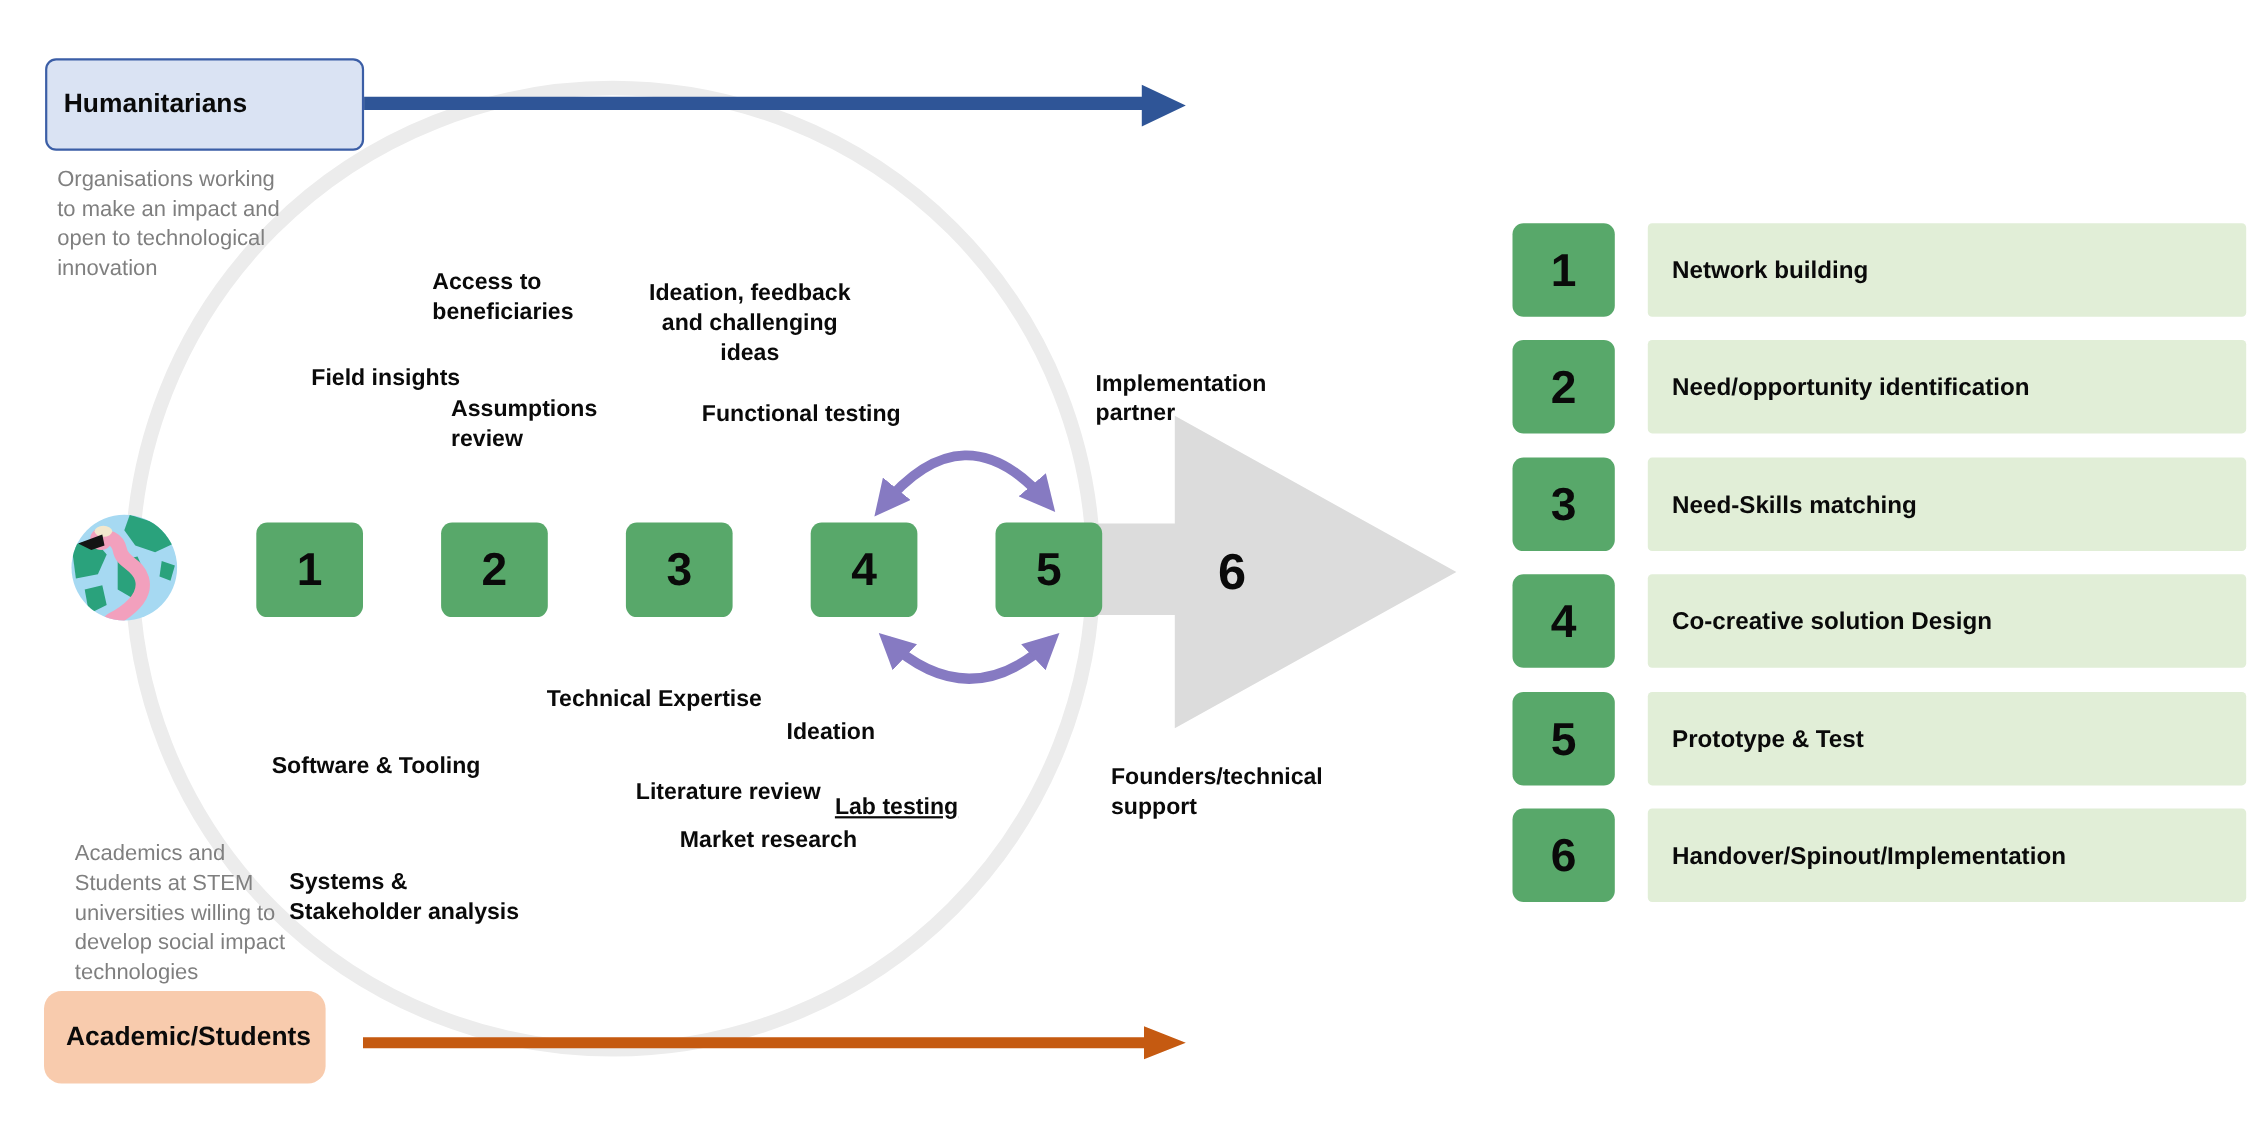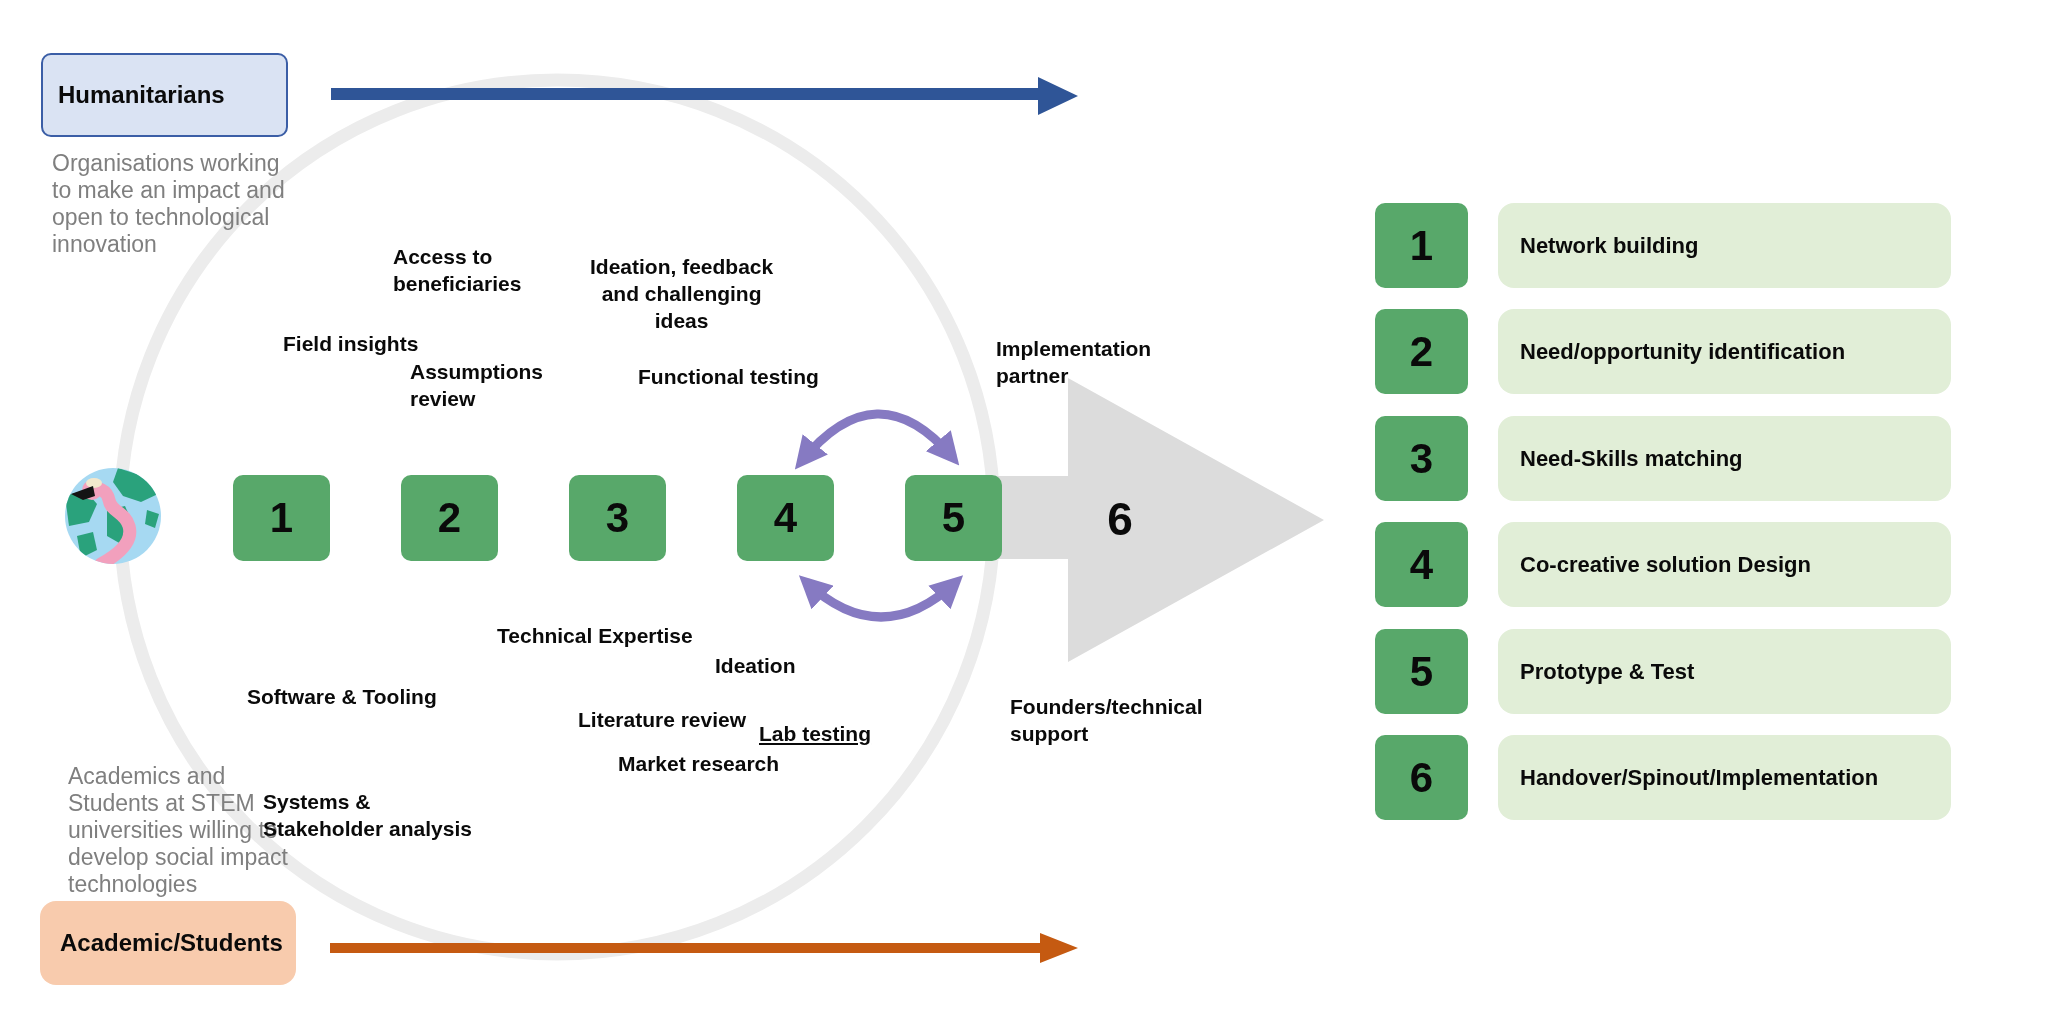--- a/index.html
+++ b/index.html
@@ -8,31 +8,31 @@
     font-family:"Liberation Sans",sans-serif;color:var(--ink);
   }
   .abs{position:absolute;}
   svg.overlay{position:absolute;left:0;top:0;}
   
   .track-box{
     position:absolute;display:flex;align-items:center;
     font-weight:700;font-size:24px;color:#0a0a0a;
   }
   .box-humanitarians{
-    left:41px;top:53px;width:247px;height:84px;
+    left:41px;top:53px;width:290px;height:84px;
     background:var(--lightblue);border:2px solid var(--blueborder);
     border-radius:10px;padding-left:15px;box-sizing:border-box;
   }
   .box-academics{
     left:40px;top:901px;width:256px;height:84px;
     background:var(--peach);border-radius:16px;
     padding-left:20px;box-sizing:border-box;
   }
   .track-desc{
-    position:absolute;width:250px;font-size:23px;line-height:27px;
+    position:absolute;width:250px;font-size:20px;line-height:27px;
     color:var(--graytext);white-space:pre-line;
   }
   .desc-top{left:52px;top:150px;}
   .desc-bottom{left:68px;top:763px;}
   
   .step-box{
     position:absolute;width:97px;height:86px;top:475px;
     background:var(--green);border-radius:10px;
     display:flex;align-items:center;justify-content:center;
     font-weight:700;font-size:42px;color:#0a0a0a;
@@ -48,22 +48,22 @@
     color:#0a0a0a;white-space:pre-line;
   }
   
   .legend-num{
     position:absolute;left:1375px;width:93px;height:85px;
     background:var(--green);border-radius:10px;
     display:flex;align-items:center;justify-content:center;
     font-weight:700;font-size:42px;color:#0a0a0a;
   }
   .legend-box{
-    position:absolute;left:1498px;width:453px;height:85px;
-    background:var(--lightgreen);border-radius:16px;
+    position:absolute;left:1498px;width:544px;height:85px;
+    background:var(--lightgreen);border-radius:4px;
     display:flex;align-items:center;
     padding-left:22px;box-sizing:border-box;
     font-weight:700;font-size:22px;color:#0a0a0a;
   }
   .r1{top:203px;} .r2{top:309px;} .r3{top:416px;}
   .r4{top:522px;} .r5{top:629px;} .r6{top:735px;}
 </style>
 </head>
 <body>
 

